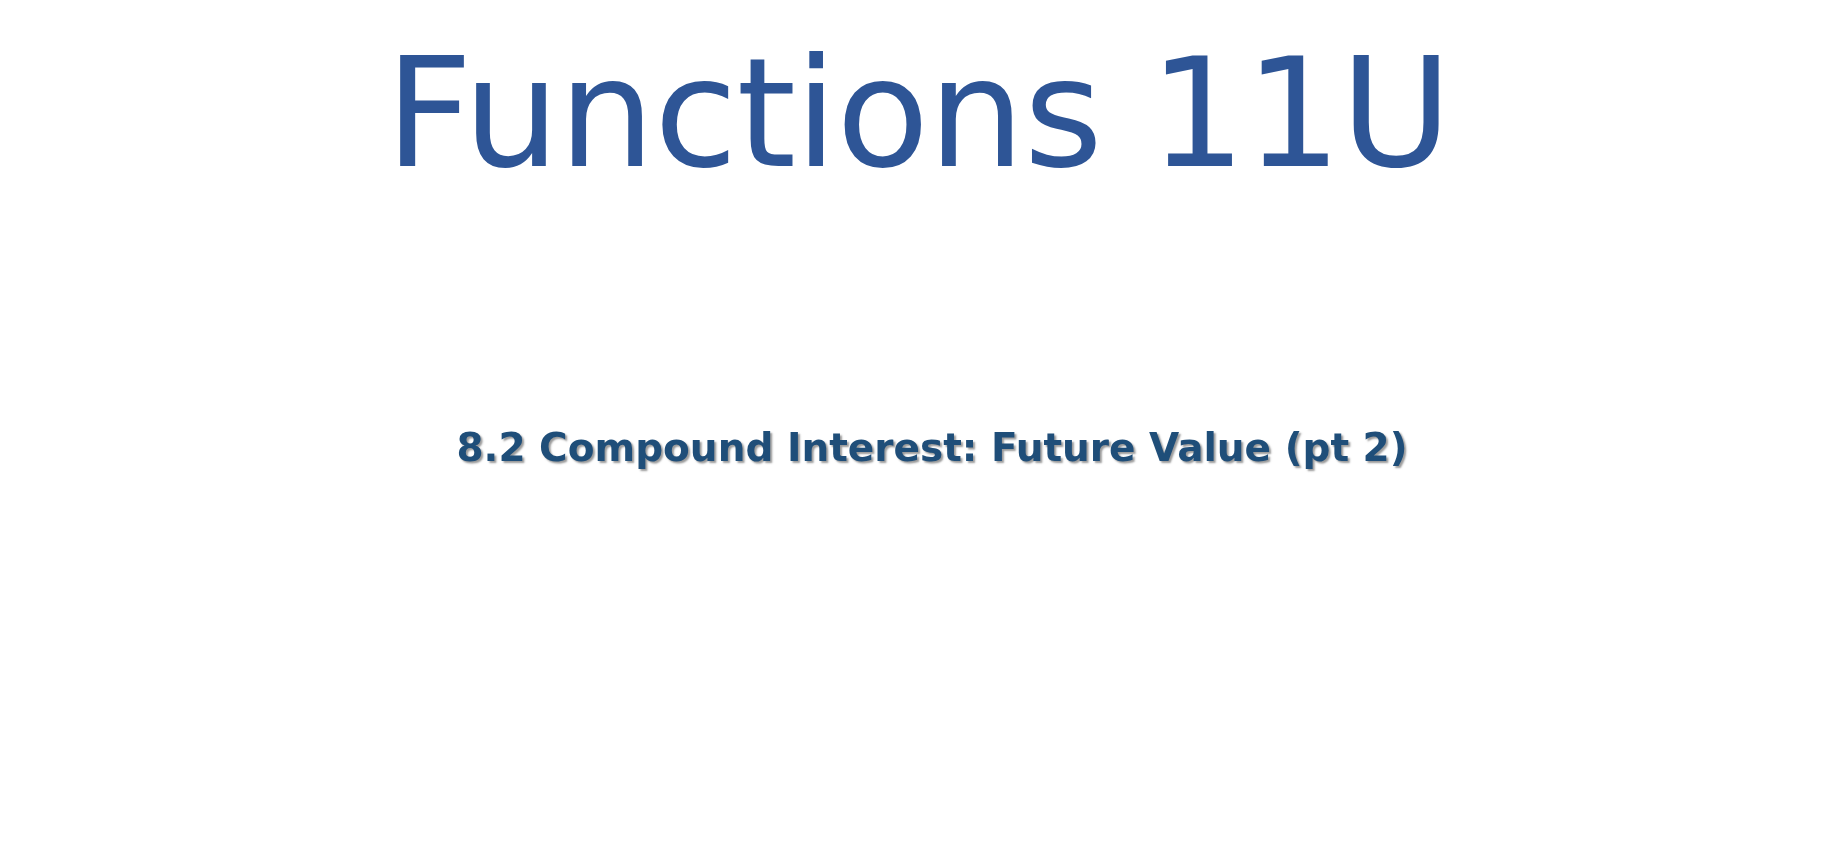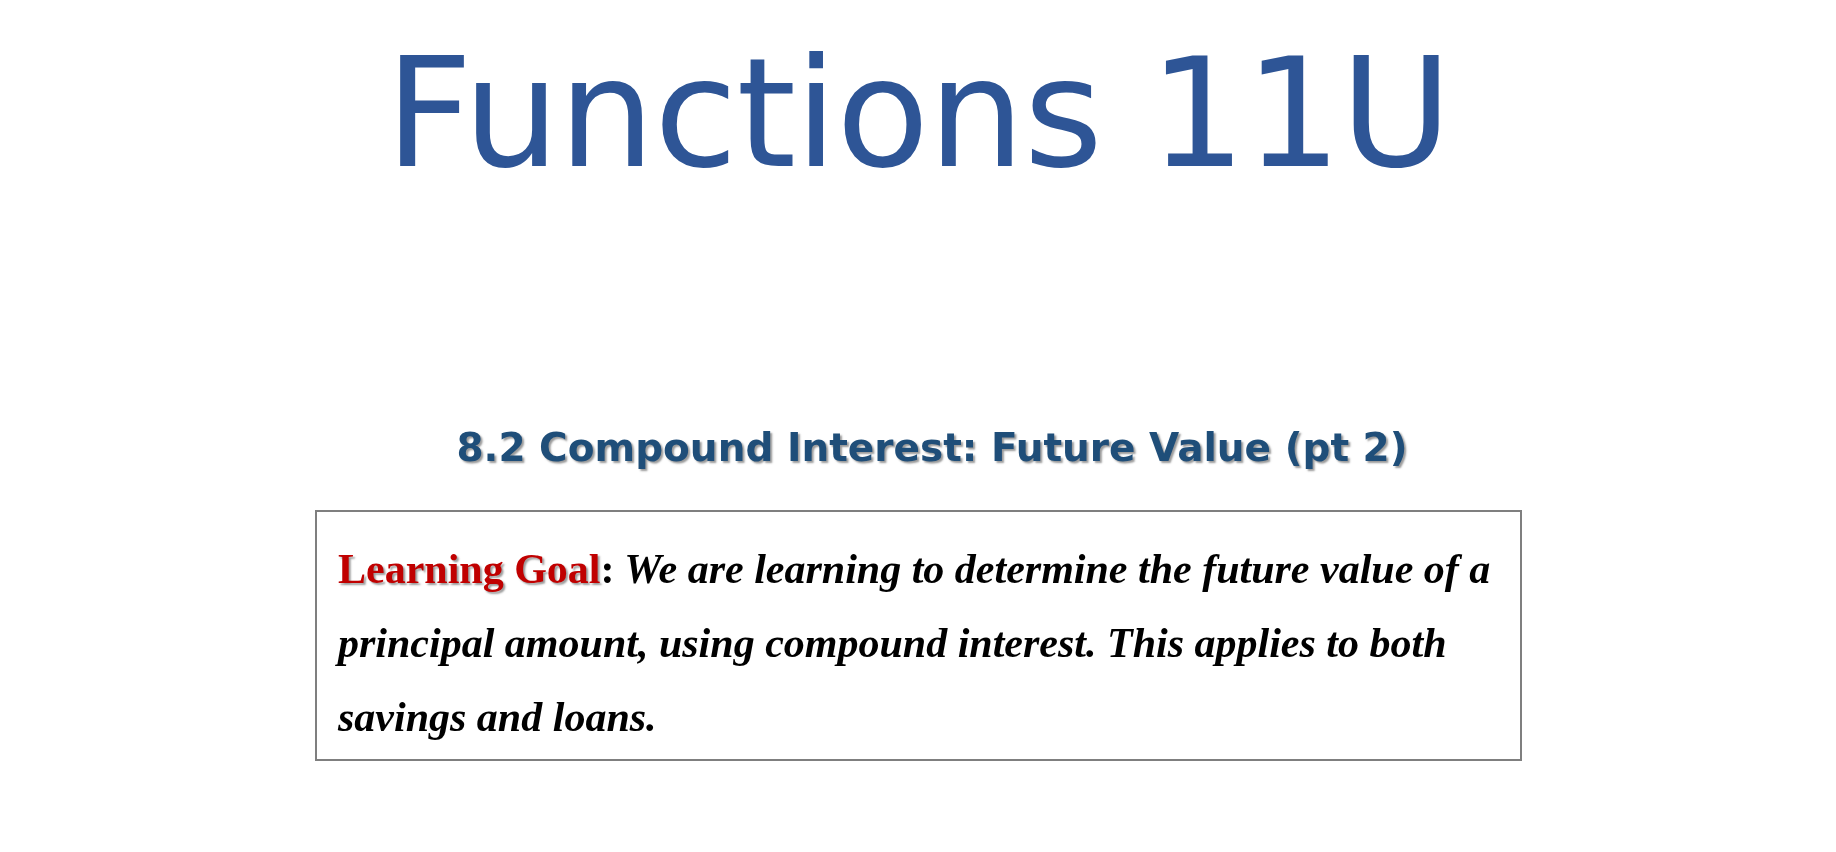--- a/index.html
+++ b/index.html
@@ -121,19 +121,14 @@
 </head>
 <body>
 
 <div class="slide">
 
   <div class="course-title">Functions 11U</div>
 
 
   <div class="section-heading">8.2 Compound Interest: Future Value (pt 2)</div>
 
-  <div class="goal-box">
-    <div class="goal-text">
-      <span class="goal-label">Learning Goal</span><span class="goal-colon">:</span><span class="goal-body"> We are learning to determine the future value of a principal amount, using compound interest. This applies to both savings and loans.</span>
-    </div>
-  </div>
 
 </div>
 
 </body></html>

